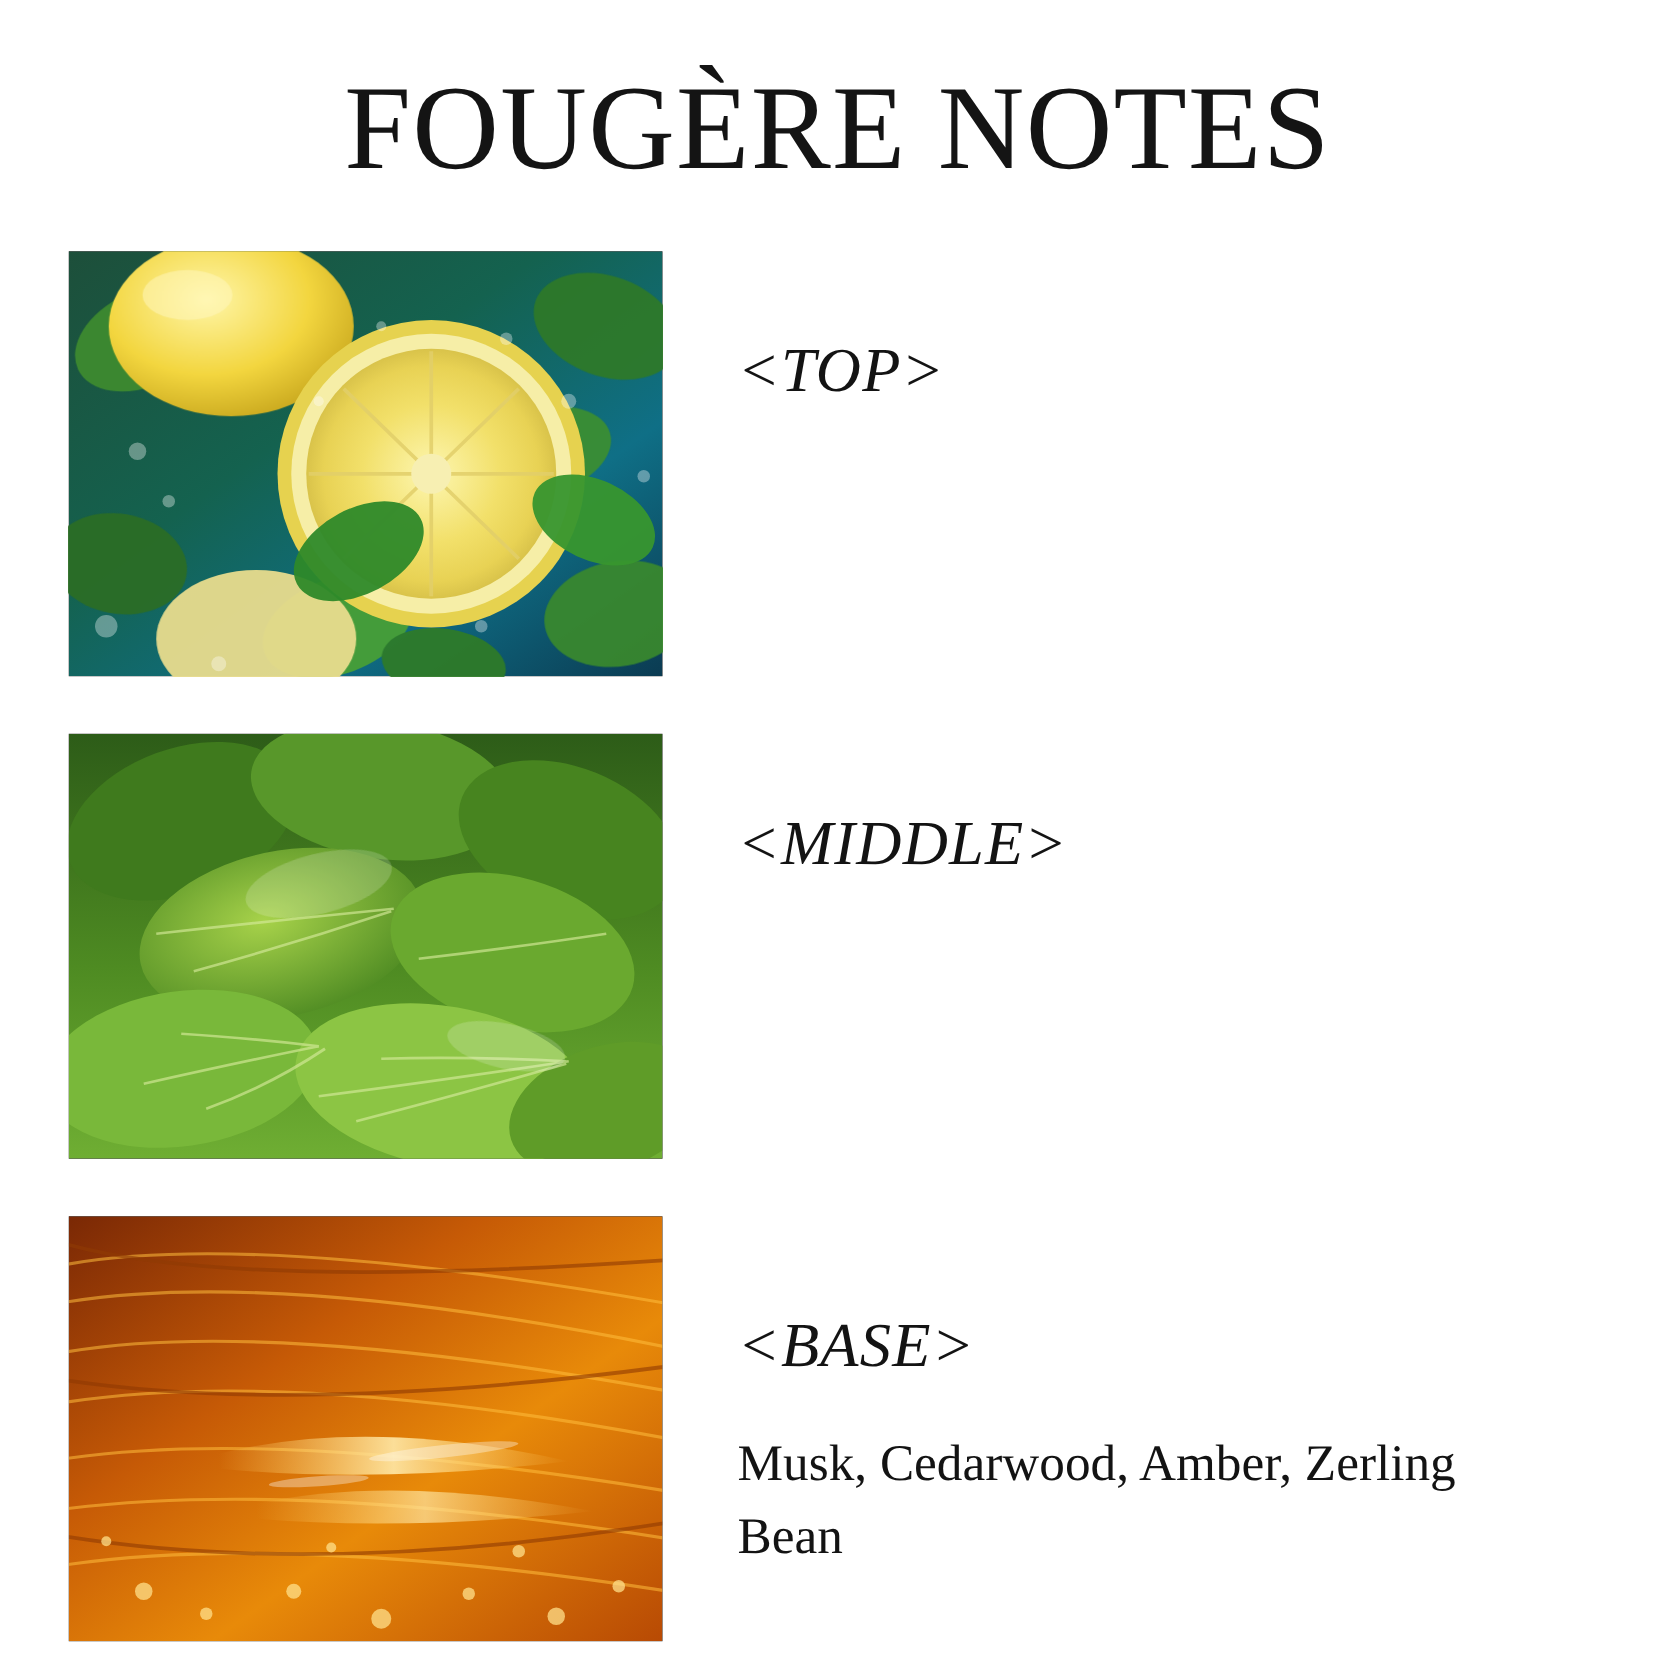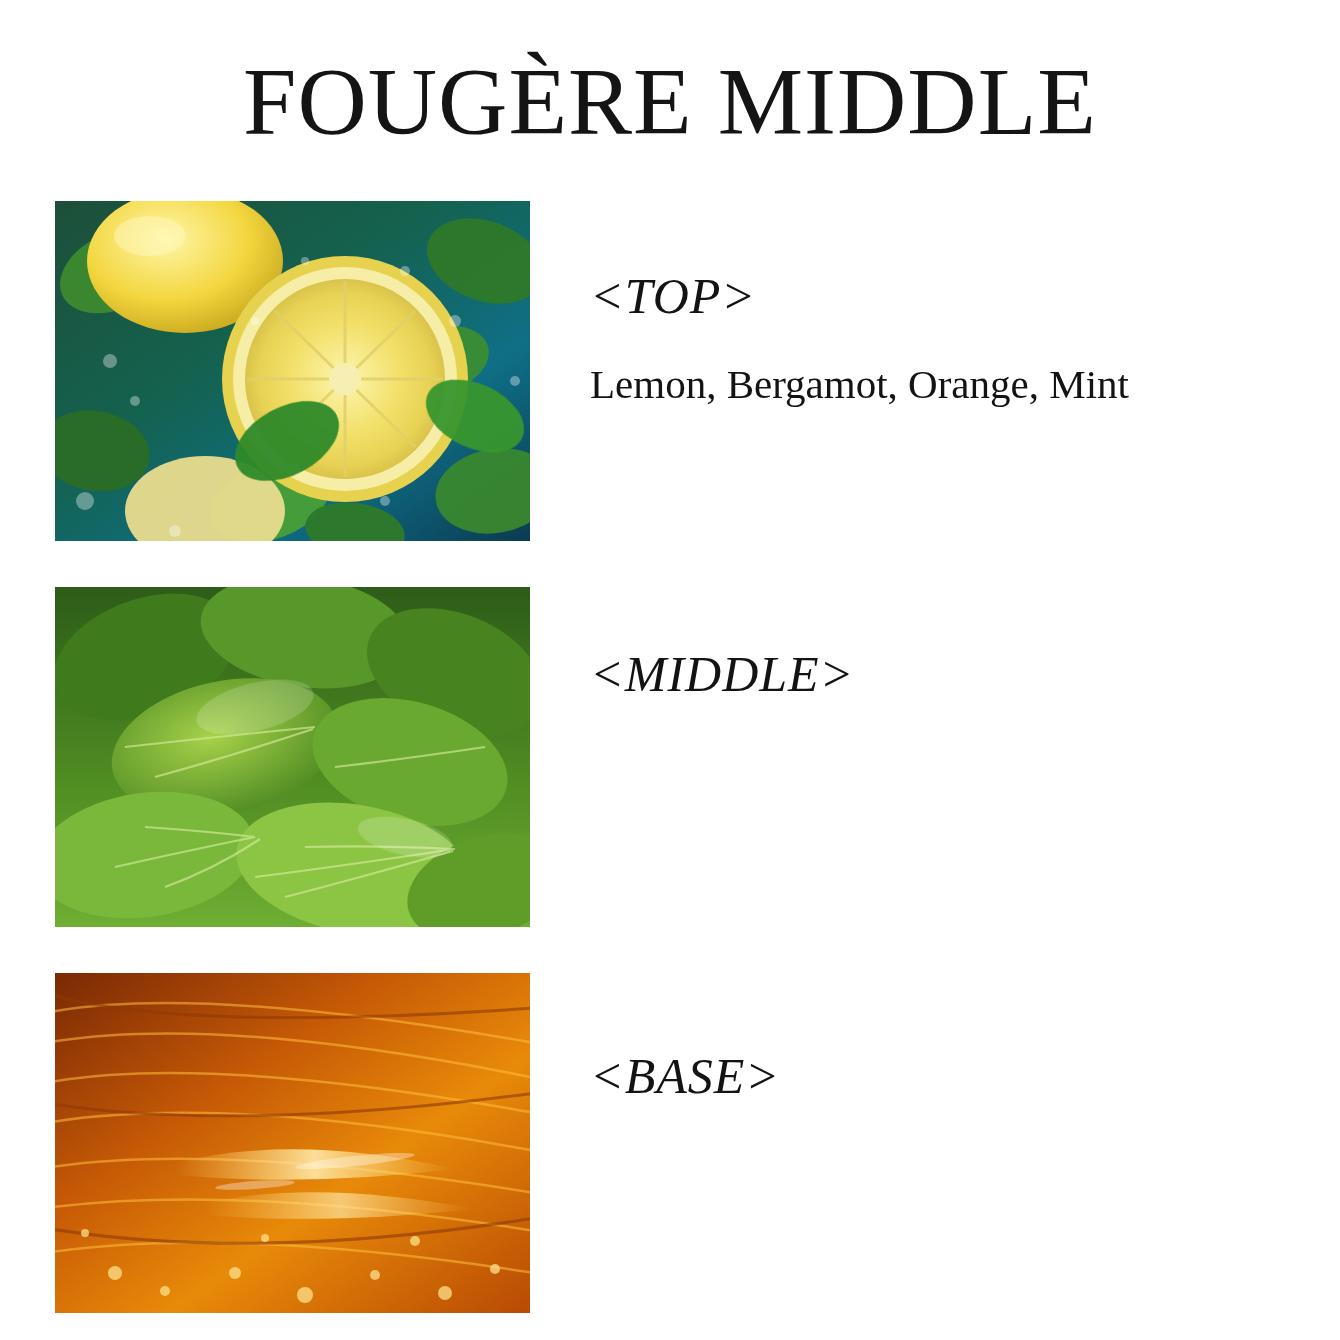--- a/index.html
+++ b/index.html
@@ -91,21 +91,21 @@
   .row-base .text-col { padding-top: 78px; }
 
   .row-middle .note-label { margin-bottom: 41px; }
   .row-base .note-label { margin-bottom: 40px; }
 </style>
 </head>
 <body>
 
 <div class="page">
 
-  <h1 class="title">FOUGÈRE MIDDLE</h1>
+  <h1 class="title">FOUGÈRE NOTES</h1>
 
   <div class="rows">
 
     <div class="row row-top">
       <div class="thumb">
         <svg viewBox="0 0 475 340" preserveAspectRatio="none">
           <defs>
             <radialGradient id="lemonPulp" cx="50%" cy="50%" r="50%">
               <stop offset="0%" stop-color="#fdf6b0"></stop>
               <stop offset="55%" stop-color="#f2e06a"></stop>
@@ -171,21 +171,20 @@
             <circle cx="400" cy="120" r="6"></circle>
             <circle cx="250" cy="60" r="4"></circle>
             <circle cx="120" cy="330" r="6"></circle>
             <circle cx="330" cy="300" r="5"></circle>
             <circle cx="460" cy="180" r="5"></circle>
           </g>
         </svg>
       </div>
       <div class="text-col">
         <div class="note-label">&lt;TOP&gt;</div>
-        <div class="note-list">Lemon, Bergamot, Orange, Mint</div>
       </div>
     </div>
 
     <div class="row row-middle">
       <div class="thumb">
         <svg viewBox="0 0 475 340" preserveAspectRatio="none">
           <defs>
             <linearGradient id="basilBg" x1="0" y1="0" x2="0" y2="1">
               <stop offset="0%" stop-color="#2d5c18"></stop>
               <stop offset="55%" stop-color="#4e8b22"></stop>
@@ -275,17 +274,18 @@
             <circle cx="360" cy="268" r="5"></circle>
           </g>
           <g fill="#ffffff" opacity="0.35">
             <ellipse cx="300" cy="188" rx="60" ry="5" transform="rotate(-6 300 188)"></ellipse>
             <ellipse cx="200" cy="212" rx="40" ry="4" transform="rotate(-4 200 212)"></ellipse>
           </g>
         </svg>
       </div>
       <div class="text-col">
         <div class="note-label">&lt;BASE&gt;</div>
+        <div class="note-list">Musk, Cedarwood, Amber, Zerling Bean</div>
       </div>
     </div>
 
   </div>
 </div>
 
 </body></html>

